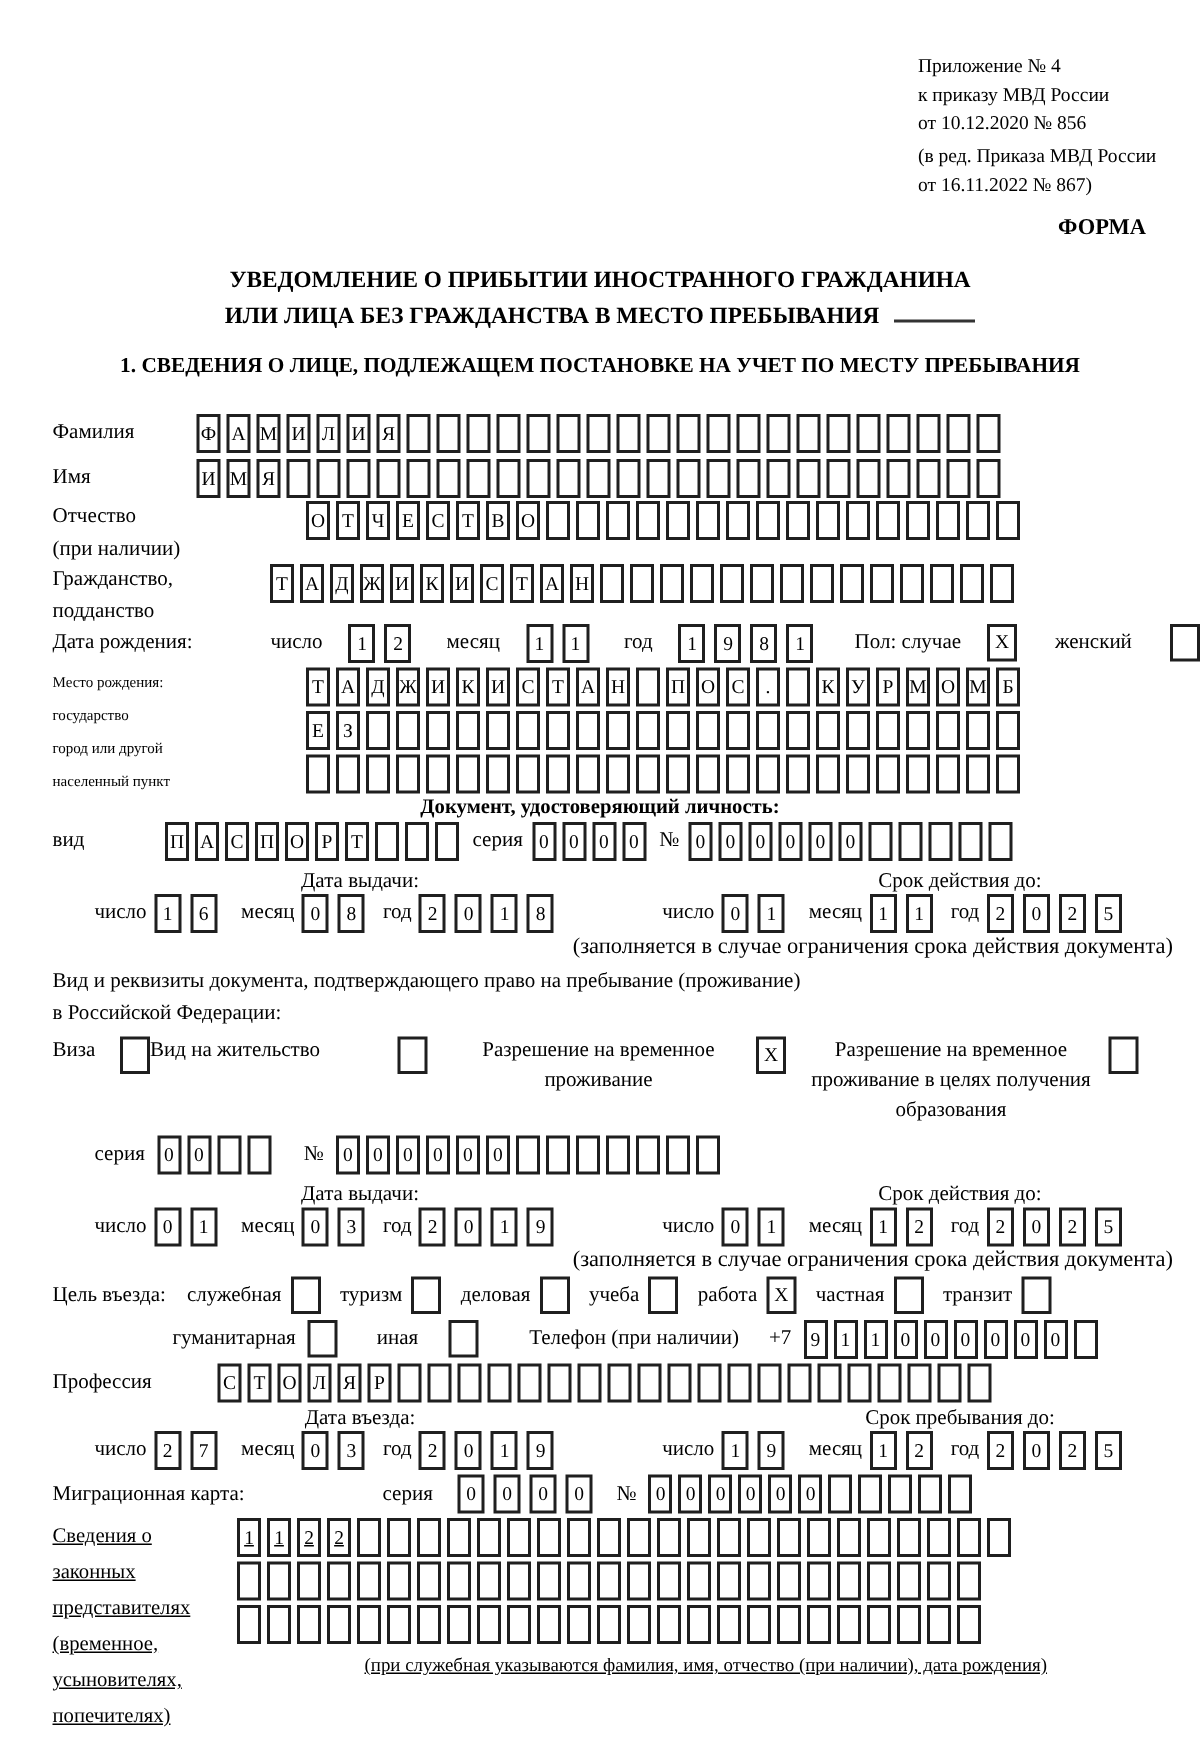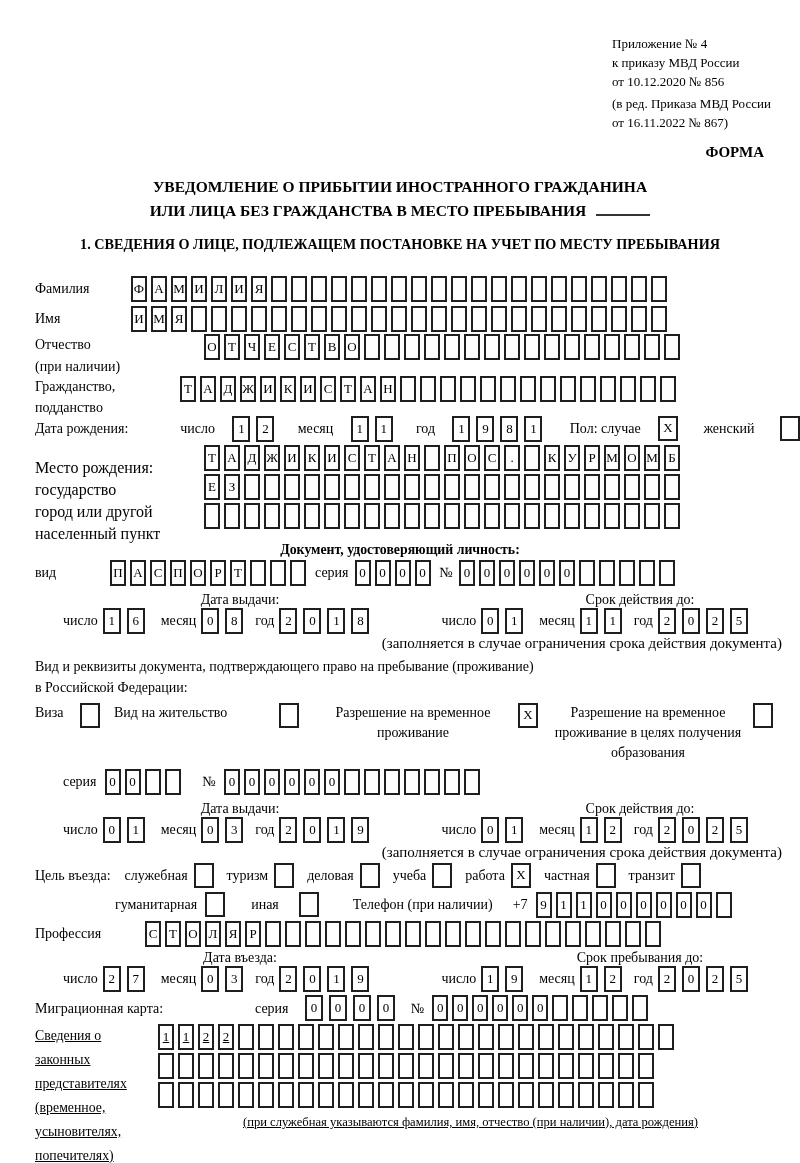--- a/index.html
+++ b/index.html
@@ -39,21 +39,21 @@
   .pcblock .pl2 { position:absolute; left:0; top:25px; }
   .pcblock .pl3 { position:absolute; left:0; top:45px; }
   .pcblock .pl4 { position:absolute; left:0; top:66px; }
   .pcblock .pc1 { position:absolute; left:169px; top:0; }
   .pcblock .pc2 { position:absolute; left:145px; top:42px; }
 
   .birthrow { margin-top:2px;justify-content:space-between; }
   .birthrow .g { margin-left:8px; }
 
   .bpblock { margin-top:3px; }
-  .bplabels { width:169px; flex-shrink:0; line-height:22px; font-size:16px;margin-top:12px; }
+  .bplabels { width:169px; flex-shrink:0; line-height:22px; font-size:10px; }
   .bprows .cells { margin-bottom:3px; }
 
   .dochead { margin-top:-4px; text-align:center; font-weight:bold; font-size:13.8px; line-height:18px; }
   .vidrow { margin-top:1px; }
   .vidrow .slbl { margin-left:5px; margin-right:6px; line-height:26px; }
 
   .dhead { display:flex; margin-left:35px; margin-top:5px; font-size:14px; line-height:17px; }
   .dhead .h1 { margin-left:105px; width:200px; text-align:center; flex-shrink:0; }
   .dhead .h2 { margin-left:185px; width:230px; text-align:center; flex-shrink:0; }
   .daterow { margin-left:63px; }
@@ -62,21 +62,21 @@
   .daterow .ygap { margin-left:6px; }
   .daterow .rgap { margin-left:66px; }
   .note { margin-left:330px; width:452px; text-align:right; font-size:15px; line-height:16px; margin-top:1px; }
 
   .resline1 { margin-top:6px; line-height:19px; }
   .resline2 { margin-top:2px; line-height:19px; }
   .resopts { margin-top:6px; }
   .optlbl { flex-shrink:0; line-height:20px; }
   .optlbl.c { text-align:center; }
   .w-visa { width:38px; }
-  .w-vnzh { width:158px; margin-left:14px; }
+  .w-vnzh { width:158px; margin-left:0; }
   .w-rvp { width:196px; margin-left:16px; }
   .w-rvpedu { width:196px; margin-left:12px; }
   .resopts .cb { margin-left:7px; }
 
   .serrow { margin-top:6px; }
   .serrow .slbl { line-height:26px; }
 
   .purpose1 { margin-top:3px; }
   .purpose2 { margin-top:4px; margin-left:115px; }
   .plbl { line-height:25px; flex-shrink:0; }

